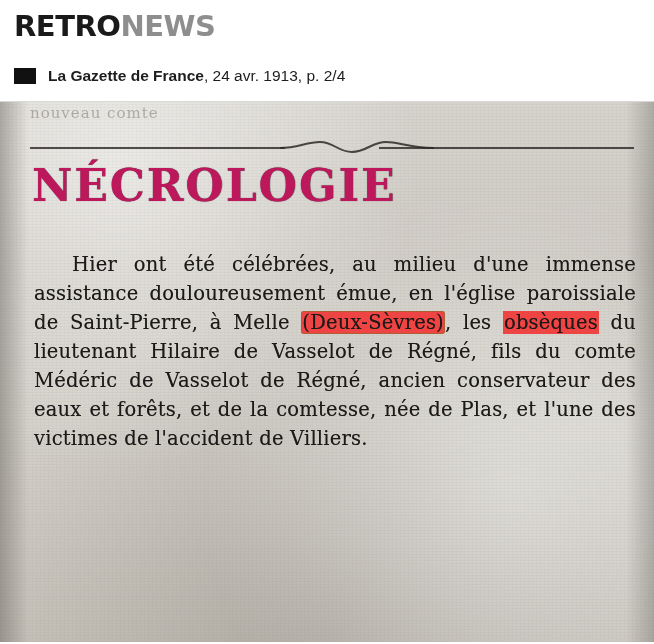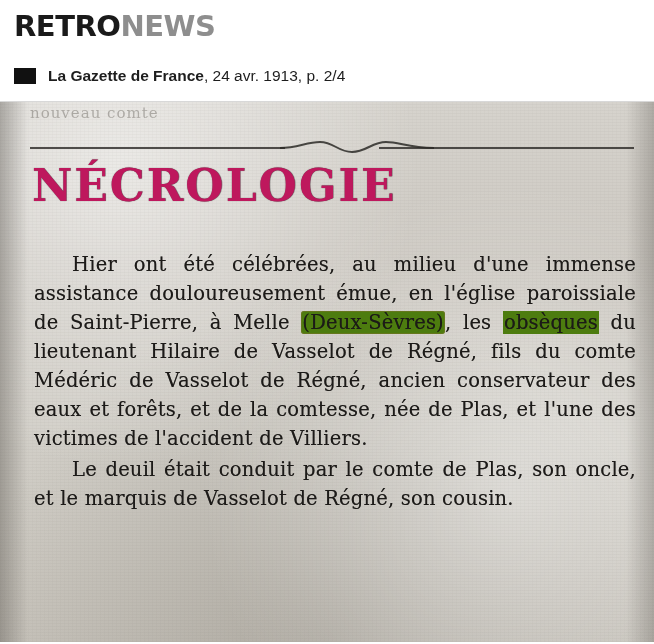--- a/index.html
+++ b/index.html
@@ -166,21 +166,21 @@
     color: #1c1a18;
     text-align: justify;
     letter-spacing: 0.2px;
     text-shadow: 0 0 0.6px rgba(0,0,0,0.45);
   }
   .article p { margin: 0 0 0 0; }
   .article p + p { margin-top: 2px; }
   .indent { display: inline-block; width: 38px; }
 
   mark.hl {
-    background: #4d7c0f;
+    background: #ef4444;
     color: inherit;
     padding: 0 1px;
     box-decoration-break: clone;
     -webkit-box-decoration-break: clone;
   }
   mark.hl.box {
     box-shadow: inset 0 0 0 1px rgba(120,115,40,0.55);
     border-radius: 3px;
   }
 </style>
@@ -215,16 +215,15 @@
       <div class="ln b"></div>
       <svg width="154" height="14" viewBox="0 0 154 14">
         <path d="M0 8 C 18 8, 26 2, 40 2 C 54 2, 58 12, 72 12 C 86 12, 92 2, 106 2 C 120 2, 128 8, 154 8" fill="none" stroke="#2c2a27" stroke-width="2" opacity="0.85"></path>
       </svg>
     </div>
 
     <div class="headline">NÉCROLOGIE</div>
 
     <div class="article">
       <p><span class="indent"></span><span>Hier ont été célébrées, au milieu d'une immense assistance douloureusement émue, en l'église paroissiale de Saint-Pierre, à Melle </span><mark class="hl box">(Deux-Sèvres)</mark><span>, les </span><mark class="hl">obsèques</mark><span> du lieutenant Hilaire de Vasselot de Régné, fils du comte Médéric de Vasselot de Régné, ancien conservateur des eaux et forêts, et de la comtesse, née de Plas, et l'une des victimes de l'accident de Villiers.</span></p>
-      <p><span class="indent"></span><span>Le deuil était conduit par le comte de Plas, son oncle, et le marquis de Vasselot de Régné, son cousin.</span></p>
     </div>
   </div>
 </div>
 
 </body></html>

